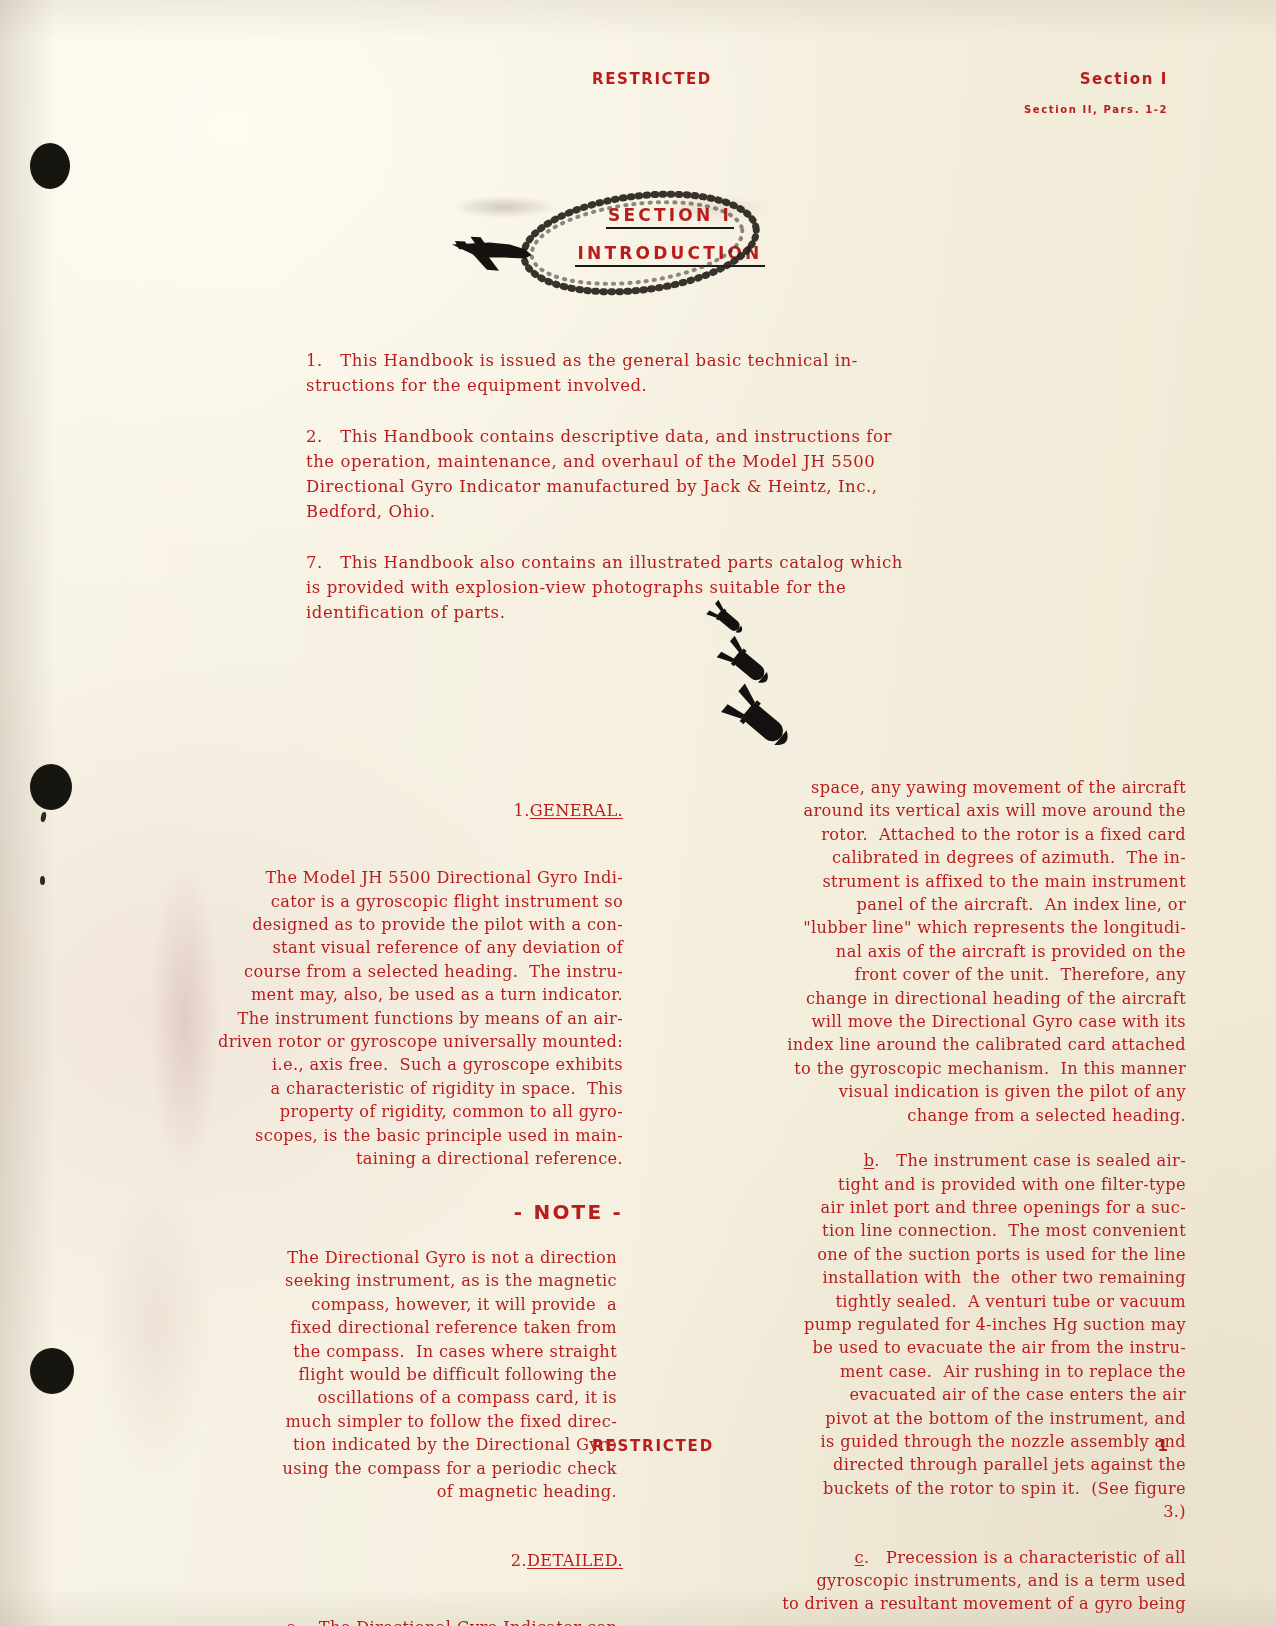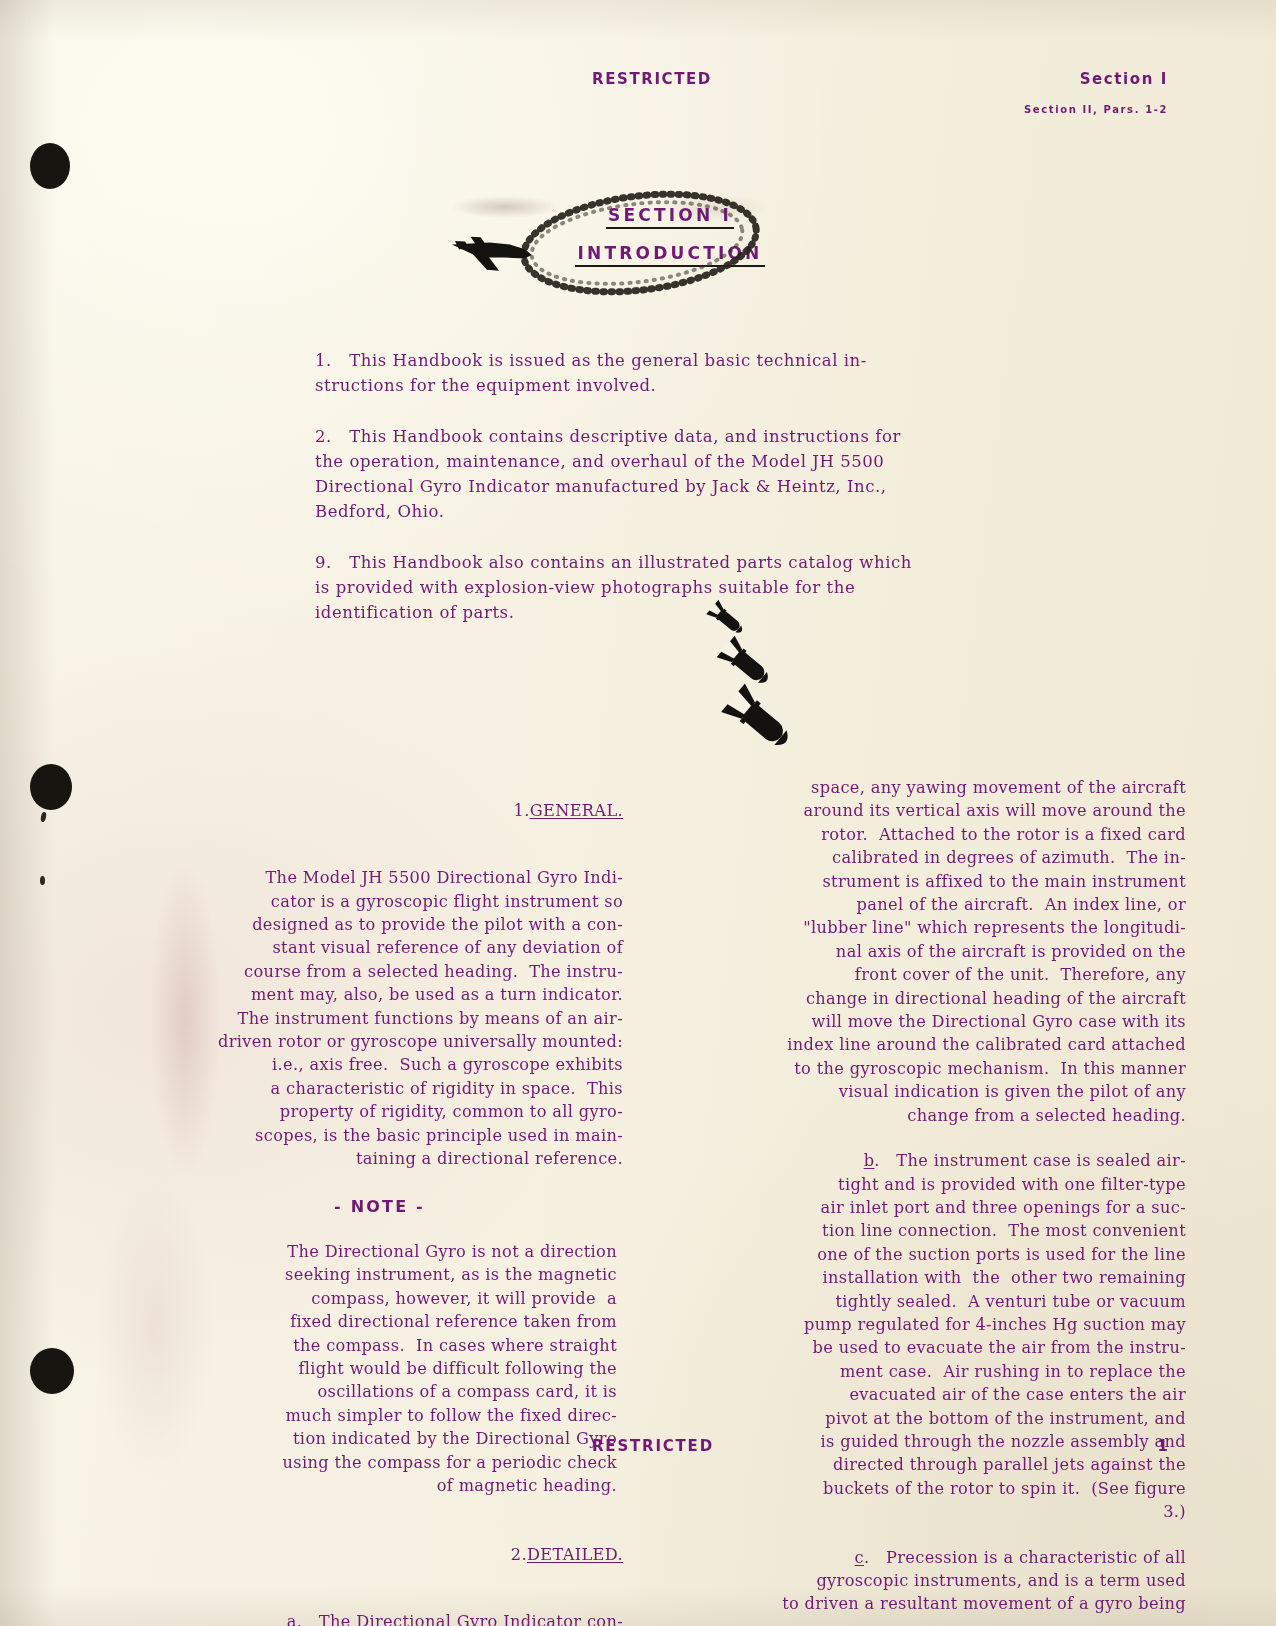--- a/index.html
+++ b/index.html
@@ -9,21 +9,21 @@
     background: #8d8a80;
   }
   .page {
     position: relative;
     width: 1276px;
     height: 1626px;
     margin: 0 auto;
     background: #f6f1e2;
     overflow: hidden;
     font-family: "DejaVu Serif", serif;
-    color: #701a75;
+    color: #b91c1c;
   }
   
   .paper-tint {
     position: absolute;
     inset: 0;
     background:
       radial-gradient(ellipse 70% 45% at 18% 8%, rgba(255,252,243,0.85) 0%, rgba(255,252,243,0) 70%),
       radial-gradient(ellipse 60% 50% at 88% 95%, rgba(226,218,196,0.55) 0%, rgba(226,218,196,0) 72%),
       radial-gradient(ellipse 45% 30% at 12% 62%, rgba(232,210,205,0.40) 0%, rgba(232,210,205,0) 75%),
       linear-gradient(97deg, #f8f4e7 0%, #f5f0e0 48%, #efe8d4 100%);
@@ -130,21 +130,21 @@
     pointer-events: none;
   }
 
   
   .intro {
     position: absolute;
     left: 302px; top: 348px;
     width: 700px;
   }
   .intro p {
-    margin: 0 0 26px 13px;
+    margin: 0 0 26px 4px;
     font-size: 16.5px;
     line-height: 25px;
     letter-spacing: 0.55px;
     text-align: justify;
     white-space: pre-wrap;
   }
 
   
   .col {
     position: absolute;
@@ -165,24 +165,24 @@
 
   .hd-num {
     display: inline-block;
     width: 46px;
   }
   .u { text-decoration: underline; text-underline-offset: 2px; }
 
   .note-label {
     font-family: "DejaVu Sans", sans-serif;
     font-weight: 700;
-    font-size: 16px;
+    font-size: 20px;
     letter-spacing: 2.2px;
-    text-align: center;
-    margin: 24px 0 22px 0;
+    text-align: right;
+    margin: 30px 0 22px 0;
   }
   .note-body {
     margin: 0 0 26px 0;
     padding: 0 6px 0 34px;
     white-space: pre-wrap;
   }
 
   
   .ftr-restricted {
     position: absolute;
@@ -247,21 +247,21 @@
       <div class="sec-line">INTRODUCTION</div>
     </div>
 
     <div class="intro">
       <p>1.   This Handbook is issued as the general basic technical in-
 structions for the equipment involved.</p>
       <p>2.   This Handbook contains descriptive data, and instructions for
 the operation, maintenance, and overhaul of the Model JH 5500
 Directional Gyro Indicator manufactured by Jack &amp; Heintz, Inc.,
 Bedford, Ohio.</p>
-      <p>9.   This Handbook also contains an illustrated parts catalog which
+      <p>7.   This Handbook also contains an illustrated parts catalog which
 is provided with explosion-view photographs suitable for the
 identification of parts.</p>
     </div>
 
     <div class="bombs-art">
       <svg width="150" height="175" viewBox="0 0 150 175" xmlns="http://www.w3.org/2000/svg">
         <g fill="#141210">
 
           <g transform="translate(22,8) rotate(40)">
             <rect x="0" y="0" width="26" height="11" rx="5.5"></rect>

